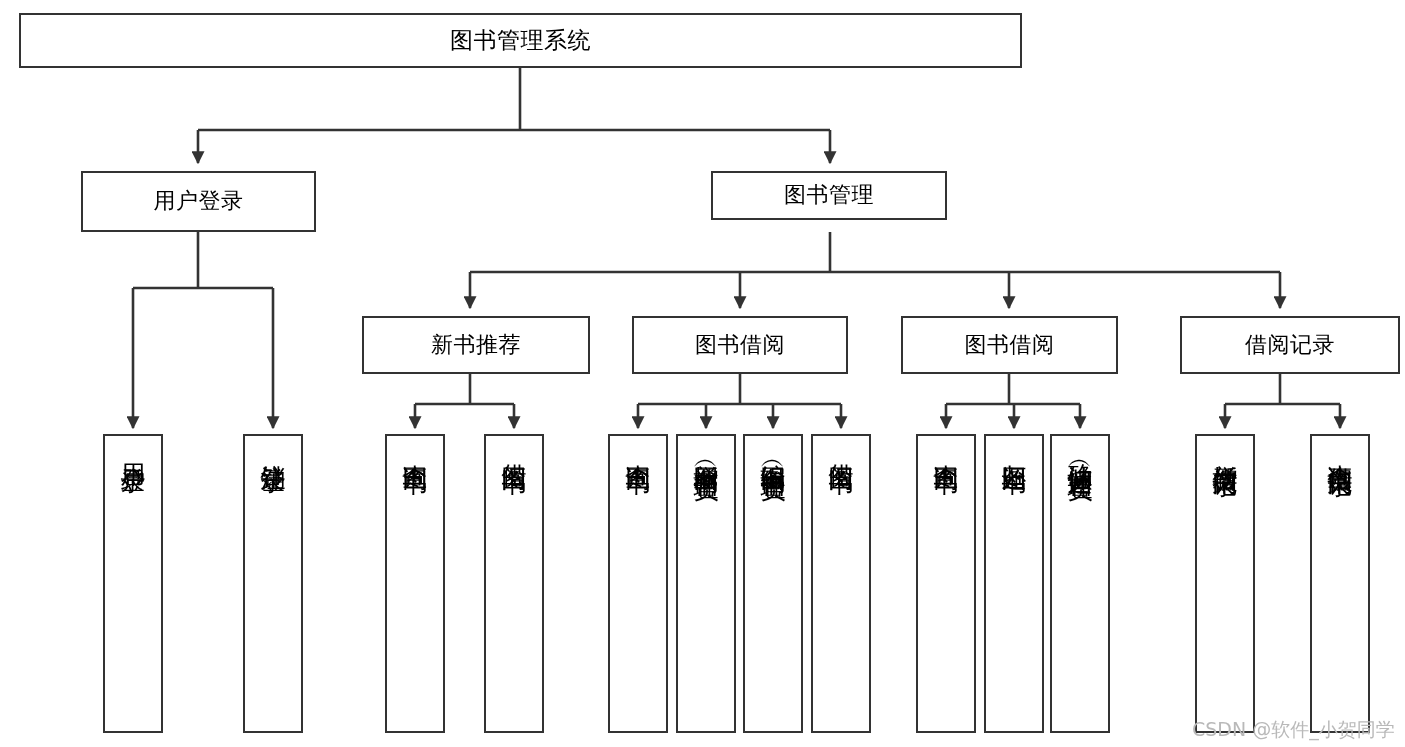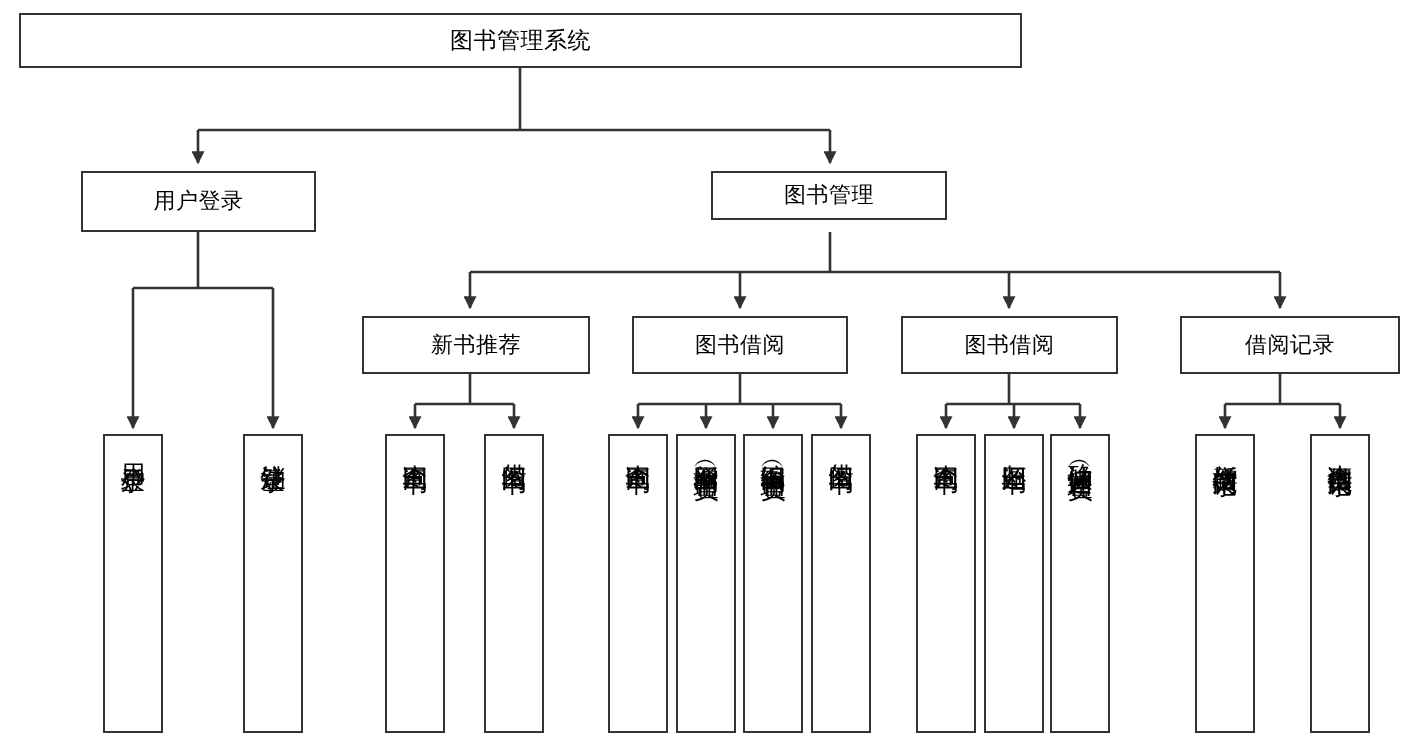--- a/index.html
+++ b/index.html
@@ -185,14 +185,15 @@
     <span class="label">确认归还（管理员）</span>
   </div>
 
   <div class="node v" style="left:1195px; top:434px; width:60px; height:299px;">
     <span class="label">新增借阅记录</span>
   </div>
   <div class="node v" style="left:1310px; top:434px; width:60px; height:299px;">
     <span class="label">查询借阅记录</span>
   </div>
 
+  <div class="watermark" style="left:1192px; top:717px;">CSDN @软件_小贺同学</div>
 
 </div>
 
 </body></html>

